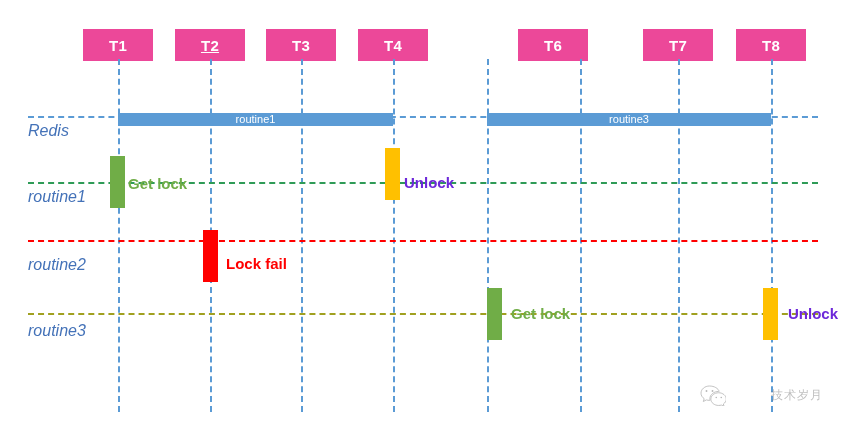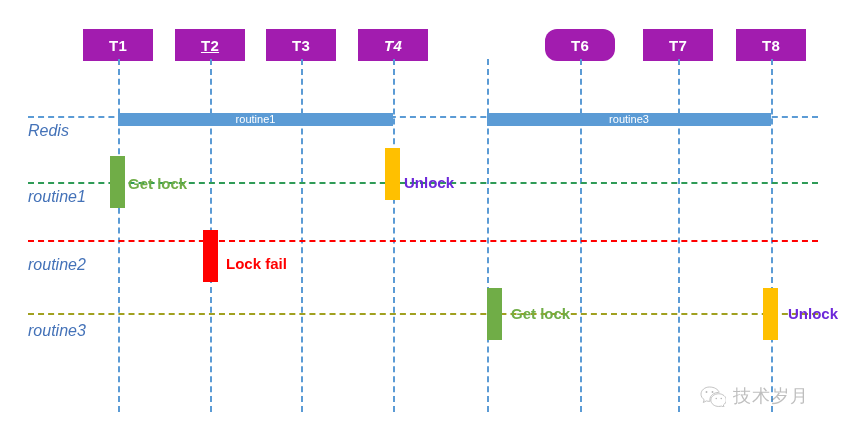--- a/index.html
+++ b/index.html
@@ -16,21 +16,21 @@
     height: 441px;
     background: #ffffff;
     overflow: hidden;
   }
 
   
   .time-box {
     position: absolute;
     width: 70px;
     height: 32px;
-    background: #a21caf;
+    background: #ec4899;
     color: #ffffff;
     font-size: 15px;
     font-weight: bold;
     display: flex;
     align-items: center;
     justify-content: center;
     letter-spacing: 0.3px;
   }
 
   
@@ -102,40 +102,41 @@
     position: absolute;
     left: 700px;
     top: 384px;
     display: flex;
     align-items: center;
     gap: 7px;
     opacity: 0.42;
   }
   .watermark .wm-text {
     color: #666666;
-    font-size: 18px;
+    font-size: 12px;
     letter-spacing: 1px;
     white-space: nowrap;
+    margin-left: 38px;
   }
   .wechat-icon {
     width: 26px;
     height: 22px;
     display: block;
   }
 </style>
 </head>
 <body>
 
 <div id="diagram">
 
   <div class="time-box" style="left:83px;  top:29px;">T1</div>
   <div class="time-box" style="left:175px; top:29px;text-decoration:underline;">T2</div>
   <div class="time-box" style="left:266px; top:29px;">T3</div>
-  <div class="time-box" style="left:358px; top:29px;font-style:italic;">T4</div>
-  <div class="time-box" style="left:545px; top:29px;border-radius:12px;">T6</div>
+  <div class="time-box" style="left:358px; top:29px;">T4</div>
+  <div class="time-box" style="left:518px; top:29px;">T6</div>
   <div class="time-box" style="left:643px; top:29px;">T7</div>
   <div class="time-box" style="left:736px; top:29px;">T8</div>
 
   <div class="vline" style="left:118px;"></div>
   <div class="vline" style="left:210px;"></div>
   <div class="vline" style="left:301px;"></div>
   <div class="vline" style="left:393px;"></div>
   <div class="vline" style="left:487px;"></div>
   <div class="vline" style="left:580px;"></div>
   <div class="vline" style="left:678px;"></div>

